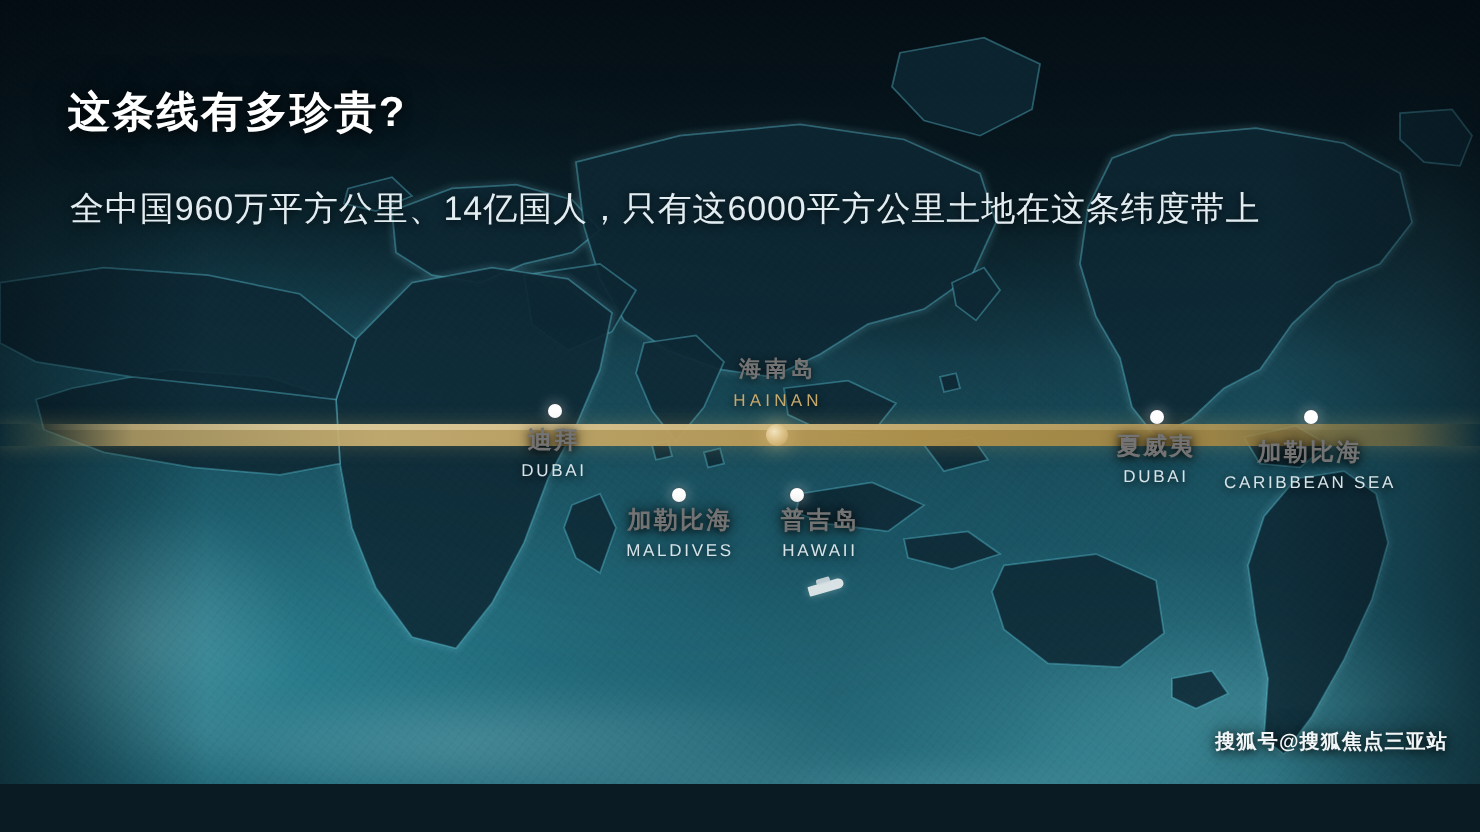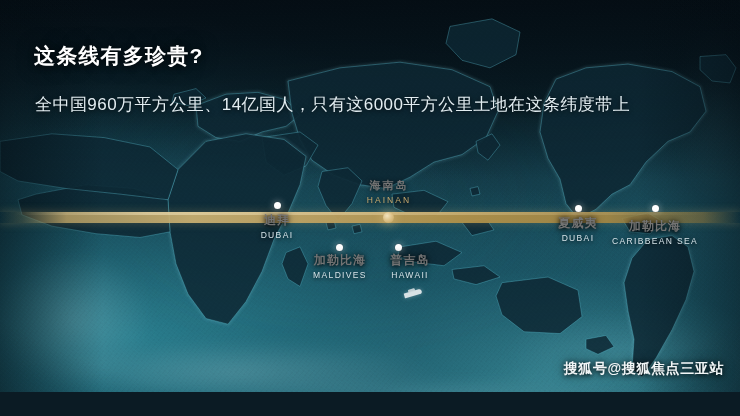--- a/index.html
+++ b/index.html
@@ -159,21 +159,21 @@
     box-shadow:0 0 4px rgba(255,255,255,.35);
   }
   .boat .cabin{
     position:absolute; left:4px; top:0; width:7px; height:3px;
     background:#cfd9dd; border-radius:1px; transform:rotate(-16deg); opacity:.9;
   }
 
   
   .watermark{
     position:absolute; right:16px; bottom:14px;
-    font-size:14px; font-weight:bold; color:#f1f5f6;
+    font-size:10px; font-weight:bold; color:#f1f5f6;
     letter-spacing:.6px;
     text-shadow:0 1px 5px rgba(0,0,0,.85), 0 0 12px rgba(0,0,0,.6);
     padding-left:43px;
   }
 </style>
 </head>
 <body>
 
 <div id="stage">
 

